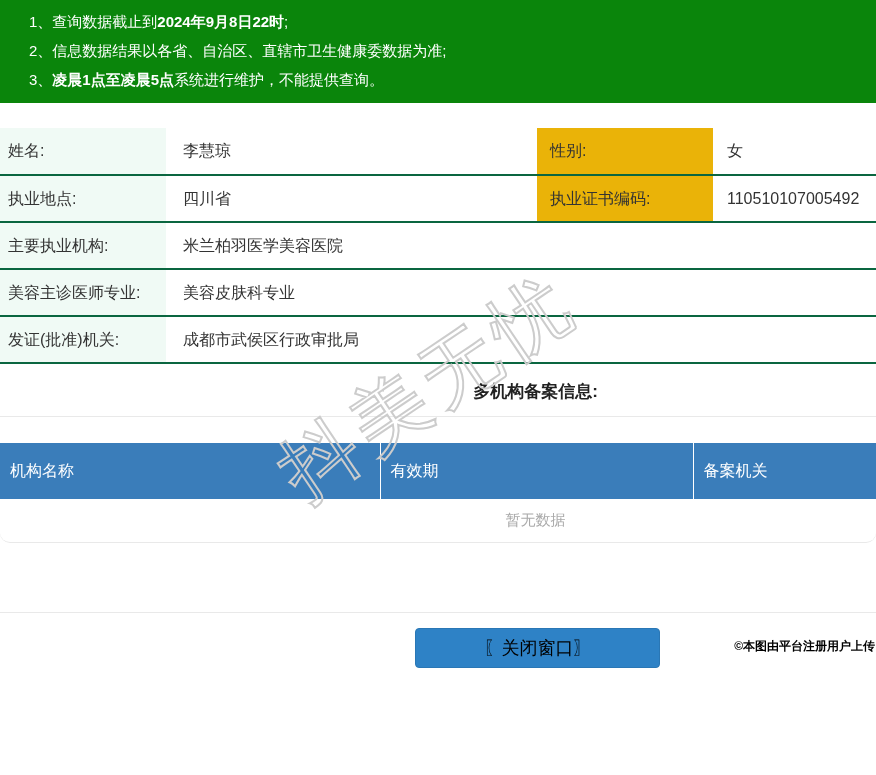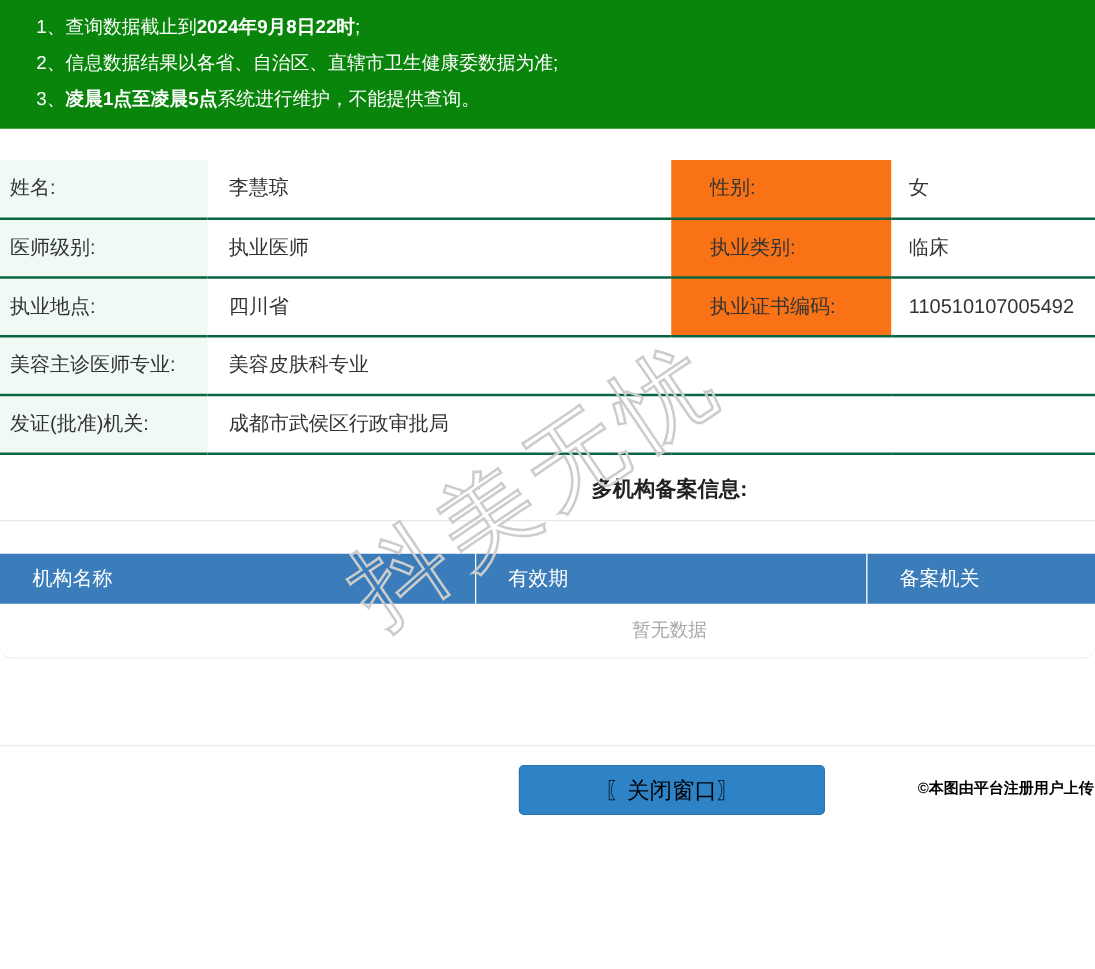--- a/index.html
+++ b/index.html
@@ -15,31 +15,31 @@
   .notice-line { padding-left:29px; line-height:29px; white-space:nowrap; }
   .notice-line b { font-weight:bold; }
   
   table.info { width:876px; border-collapse:collapse; margin-top:25px;
                font-size:16px; table-layout:fixed; }
   table.info td { border-bottom:2px solid #0a6640; vertical-align:top;
                   padding-top:11px; padding-bottom:8px; height:47px;
                   line-height:24px; }
   td.lbl  { width:166px; background:#f0faf5; padding-left:8px; }
   td.val  { width:371px; padding-left:17px; }
-  td.lblr { width:176px; background:#f97316; padding-left:31px; padding-right:8px; }
+  td.lblr { width:176px; background:#eab308; padding-left:13px; padding-right:8px; }
   td.valr { width:163px; padding-left:14px; }
   
   .section-title { padding:16px 0 13px 195px; text-align:center;
                    font-size:17px; font-weight:bold; color:#222;
                    border-bottom:1px solid #e9e9e9; }
   
   table.org { width:876px; border-collapse:collapse; margin-top:26px;
               table-layout:fixed; }
   table.org th { background:#3a7dba; color:#fff; font-weight:normal;
-                 font-size:16px; text-align:left; padding:9px 26px; height:40px; }
+                 font-size:16px; text-align:left; padding:9px 10px; height:56px; }
   th.c1 { width:380px; border-right:1px solid #fff; }
   th.c2 { width:313px; border-right:1px solid #fff; }
   th.c3 { width:183px;margin-left:24px; }
   .empty-row { padding:12px 0 12px 195px; text-align:center; font-size:15px;
                color:#aaa; border-bottom:1px solid #e9e9e9;border-radius:10px; }
   .spacer { height:70px; border-bottom:1px solid #e9e9e9; }
   
   .footer { position:relative; height:47px; }
   .close-btn { display:block; margin:15px 0 0 415px; width:245px; height:40px;
                background:#2e82c6; border:1px solid #2a77b5; border-radius:4px;
@@ -71,30 +71,28 @@
 
 <table class="info">
   <tbody>
       <tr>
     <td class="lbl">姓名:</td>
     <td class="val">李慧琼</td>
     <td class="lblr">性别:</td>
     <td class="valr">女</td>
   </tr>
   <tr>
-    <td class="lbl">医师级别:</td>
-    <td class="val">执业医师</td>
-    <td class="lblr">执业类别:</td>
-    <td class="valr">临床</td>
-  </tr>
-  <tr>
     <td class="lbl">执业地点:</td>
     <td class="val">四川省</td>
     <td class="lblr">执业证书编码:</td>
     <td class="valr">110510107005492</td>
+  </tr>
+  <tr>
+    <td class="lbl">主要执业机构:</td>
+    <td class="val" colspan="3">米兰柏羽医学美容医院</td>
   </tr>
   <tr>
     <td class="lbl">美容主诊医师专业:</td>
     <td class="val" colspan="3">美容皮肤科专业</td>
   </tr>
   <tr>
     <td class="lbl">发证(批准)机关:</td>
     <td class="val" colspan="3">成都市武侯区行政审批局</td>
   </tr>
 </tbody>

